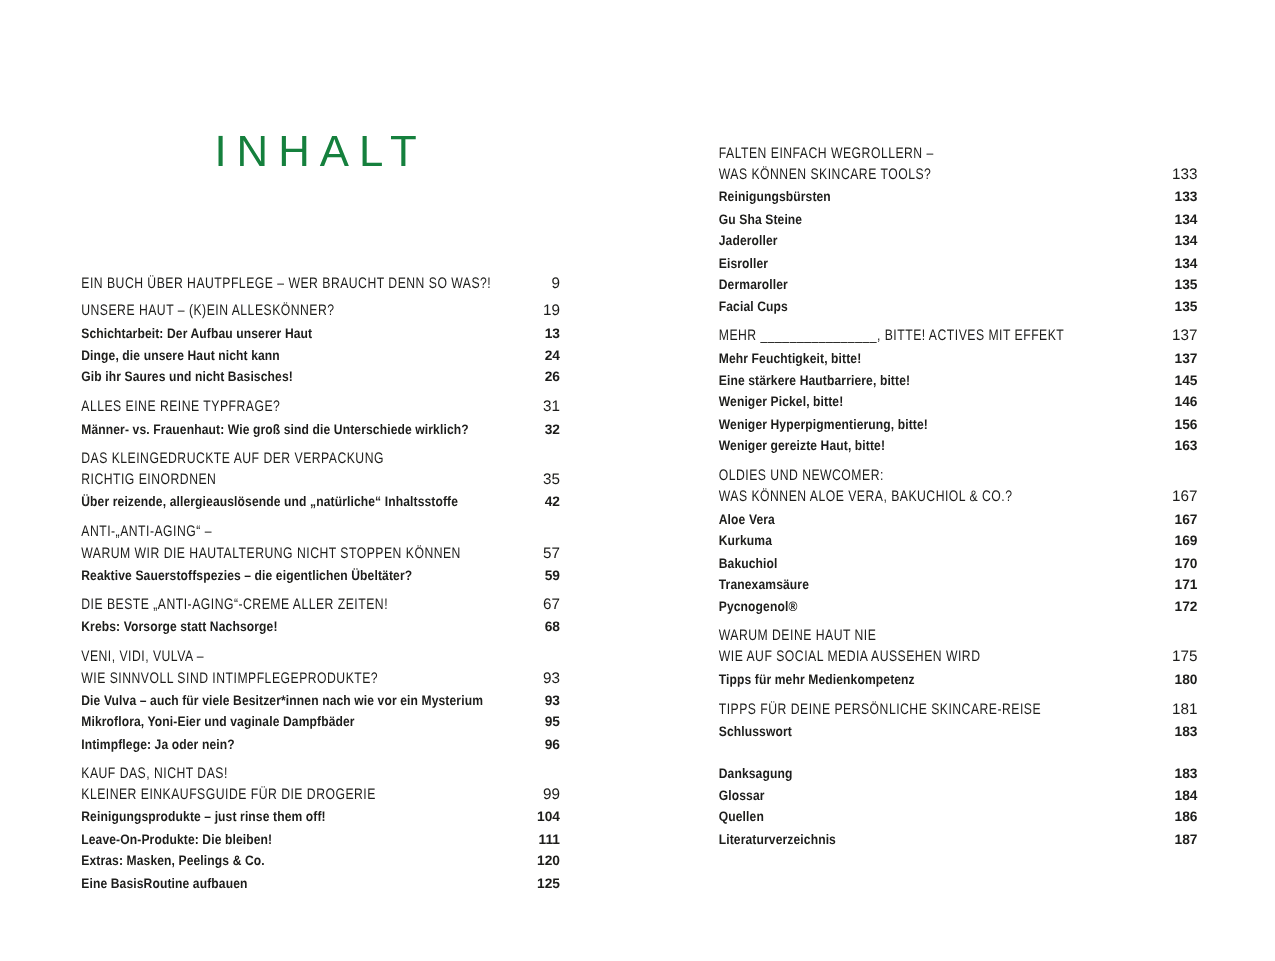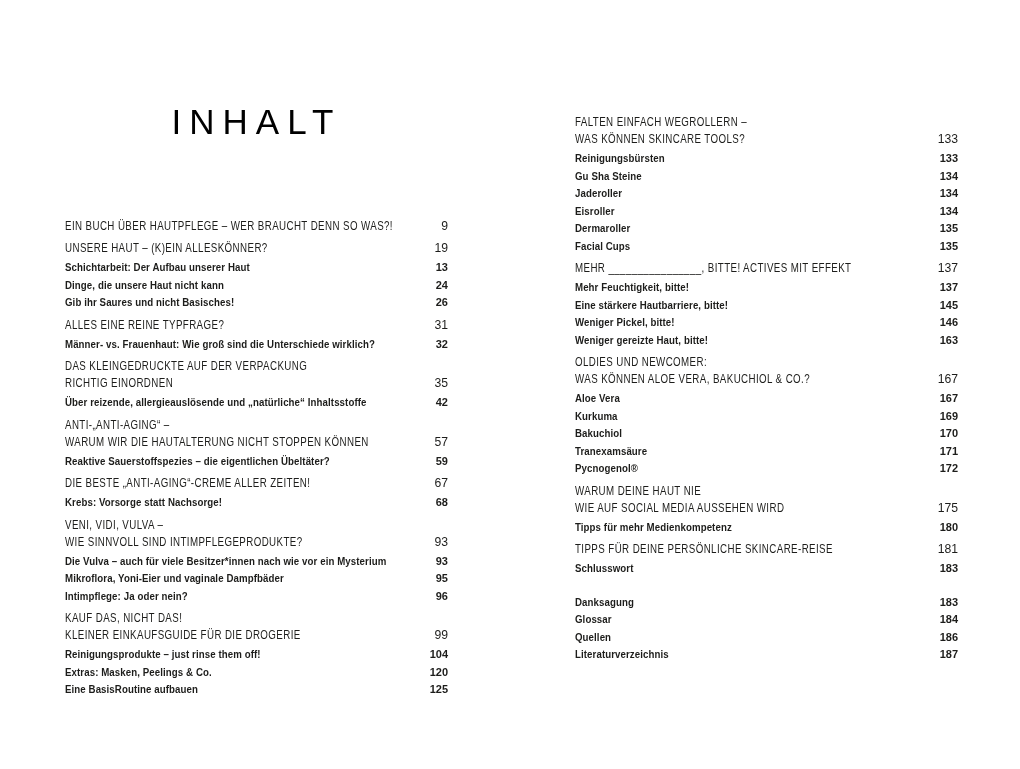--- a/index.html
+++ b/index.html
@@ -3,21 +3,21 @@
 <meta charset="utf-8">
 <style>
   html,body{margin:0;padding:0;background:#ffffff;}
   .page{
     position:relative;width:1020px;height:769px;background:#ffffff;
     font-family:"Liberation Sans",sans-serif;color:#1d1d1b;overflow:hidden;
   }
   .book-title{
     position:absolute;left:65px;top:102px;width:383px;margin:0;
     text-align:center;font-size:35px;font-weight:300;letter-spacing:8px;
-    color:#000000;white-space:nowrap;
+    color:#15803d;white-space:nowrap;
   }
   .col{position:absolute;width:383px;}
   .col-left{left:65px;top:213px;}
   .col-right{left:575px;top:109px;}
   .row{position:relative;}
   .row .t{display:inline-block;white-space:pre;transform-origin:left center;}
   .row.entry{font-size:11px;line-height:17.5px;font-weight:700;}
   .row.entry .t{transform:scaleX(0.88);letter-spacing:0.1px;}
   .row.heading{font-size:12.2px;line-height:17px;font-weight:400;margin:5px 0 2px 0;}
   .row.heading .t{transform:scaleX(0.80);letter-spacing:0.5px;}
@@ -46,36 +46,38 @@
       <div class="row heading"><span class="t">DIE BESTE „ANTI-AGING“-CREME ALLER ZEITEN!</span><span class="p">67</span></div>
       <div class="row entry"><span class="t">Krebs: Vorsorge statt Nachsorge!</span><span class="p">68</span></div>
       <div class="row heading"><span class="t">VENI, VIDI, VULVA –
 WIE SINNVOLL SIND INTIMPFLEGEPRODUKTE?</span><span class="p">93</span></div>
       <div class="row entry"><span class="t">Die Vulva – auch für viele Besitzer*innen nach wie vor ein Mysterium</span><span class="p">93</span></div>
       <div class="row entry"><span class="t">Mikroflora, Yoni-Eier und vaginale Dampfbäder</span><span class="p">95</span></div>
       <div class="row entry"><span class="t">Intimpflege: Ja oder nein?</span><span class="p">96</span></div>
       <div class="row heading"><span class="t">KAUF DAS, NICHT DAS!
 KLEINER EINKAUFSGUIDE FÜR DIE DROGERIE</span><span class="p">99</span></div>
       <div class="row entry"><span class="t">Reinigungsprodukte – just rinse them off!</span><span class="p">104</span></div>
+      <div class="row entry"><span class="t">Leave-On-Produkte: Die bleiben!</span><span class="p">111</span></div>
       <div class="row entry"><span class="t">Extras: Masken, Peelings &amp; Co.</span><span class="p">120</span></div>
       <div class="row entry"><span class="t">Eine BasisRoutine aufbauen</span><span class="p">125</span></div>
     </div>
   <div class="col col-right" id="col-right">
       <div class="row heading"><span class="t">FALTEN EINFACH WEGROLLERN –
 WAS KÖNNEN SKINCARE TOOLS?</span><span class="p">133</span></div>
       <div class="row entry"><span class="t">Reinigungsbürsten</span><span class="p">133</span></div>
       <div class="row entry"><span class="t">Gu Sha Steine</span><span class="p">134</span></div>
       <div class="row entry"><span class="t">Jaderoller</span><span class="p">134</span></div>
       <div class="row entry"><span class="t">Eisroller</span><span class="p">134</span></div>
       <div class="row entry"><span class="t">Dermaroller</span><span class="p">135</span></div>
       <div class="row entry"><span class="t">Facial Cups</span><span class="p">135</span></div>
       <div class="row heading"><span class="t">MEHR ________________, BITTE! ACTIVES MIT EFFEKT</span><span class="p">137</span></div>
       <div class="row entry"><span class="t">Mehr Feuchtigkeit, bitte!</span><span class="p">137</span></div>
       <div class="row entry"><span class="t">Eine stärkere Hautbarriere, bitte!</span><span class="p">145</span></div>
       <div class="row entry"><span class="t">Weniger Pickel, bitte!</span><span class="p">146</span></div>
+      <div class="row entry"><span class="t">Weniger Hyperpigmentierung, bitte!</span><span class="p">156</span></div>
       <div class="row entry"><span class="t">Weniger gereizte Haut, bitte!</span><span class="p">163</span></div>
       <div class="row heading"><span class="t">OLDIES UND NEWCOMER:
 WAS KÖNNEN ALOE VERA, BAKUCHIOL &amp; CO.?</span><span class="p">167</span></div>
       <div class="row entry"><span class="t">Aloe Vera</span><span class="p">167</span></div>
       <div class="row entry"><span class="t">Kurkuma</span><span class="p">169</span></div>
       <div class="row entry"><span class="t">Bakuchiol</span><span class="p">170</span></div>
       <div class="row entry"><span class="t">Tranexamsäure</span><span class="p">171</span></div>
       <div class="row entry"><span class="t">Pycnogenol®</span><span class="p">172</span></div>
       <div class="row heading"><span class="t">WARUM DEINE HAUT NIE
 WIE AUF SOCIAL MEDIA AUSSEHEN WIRD</span><span class="p">175</span></div>

